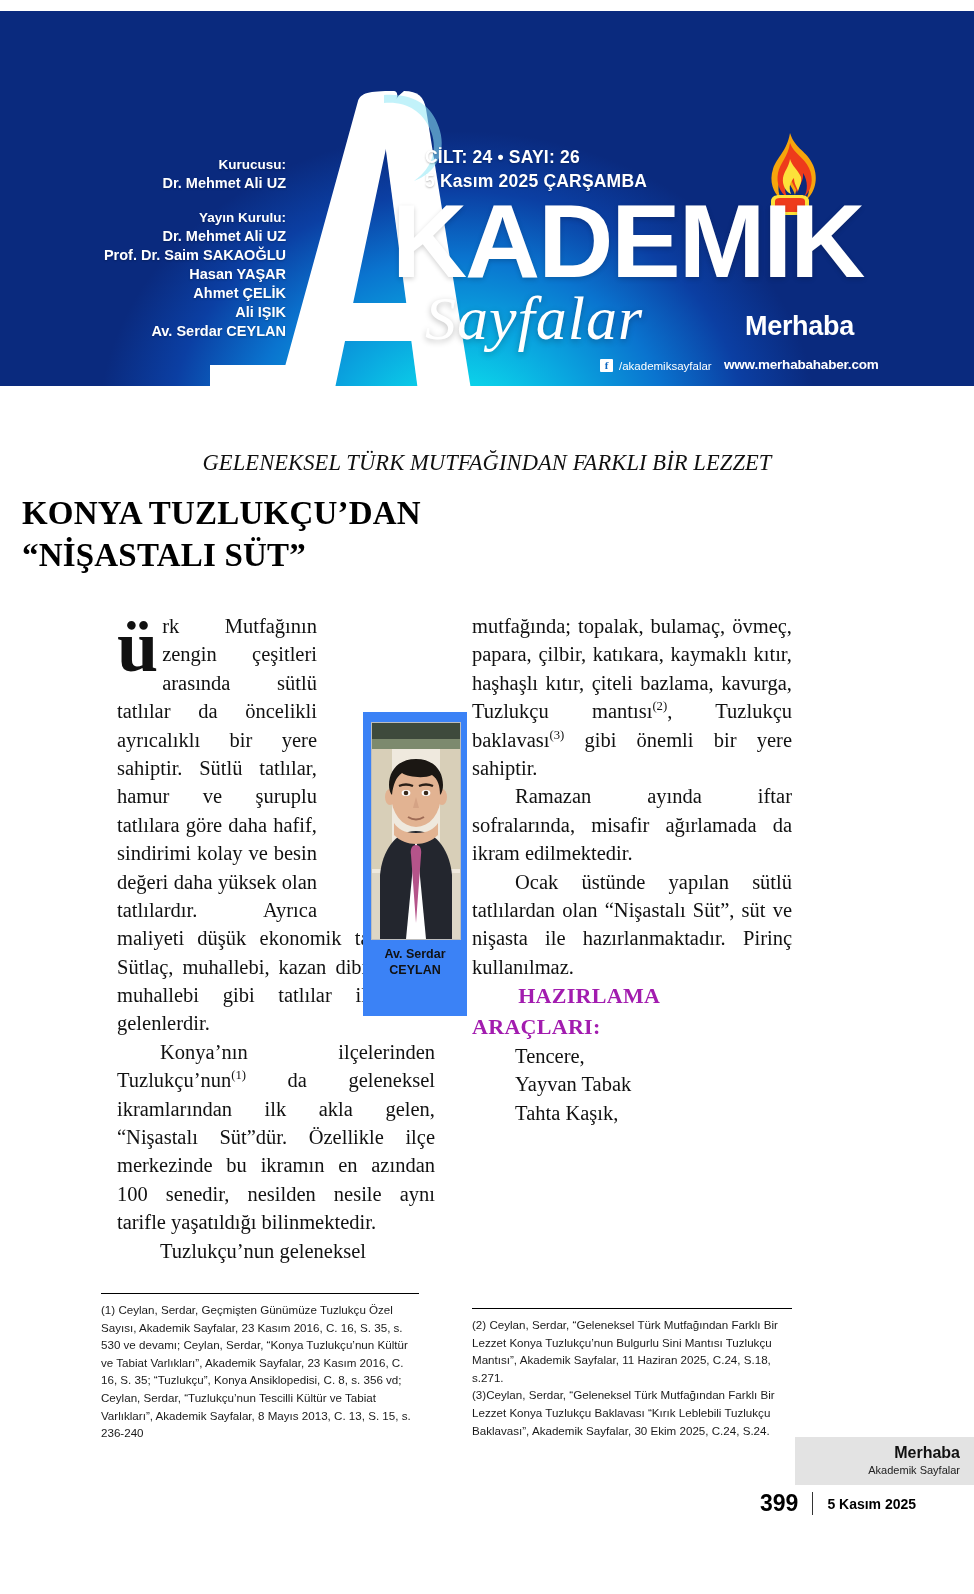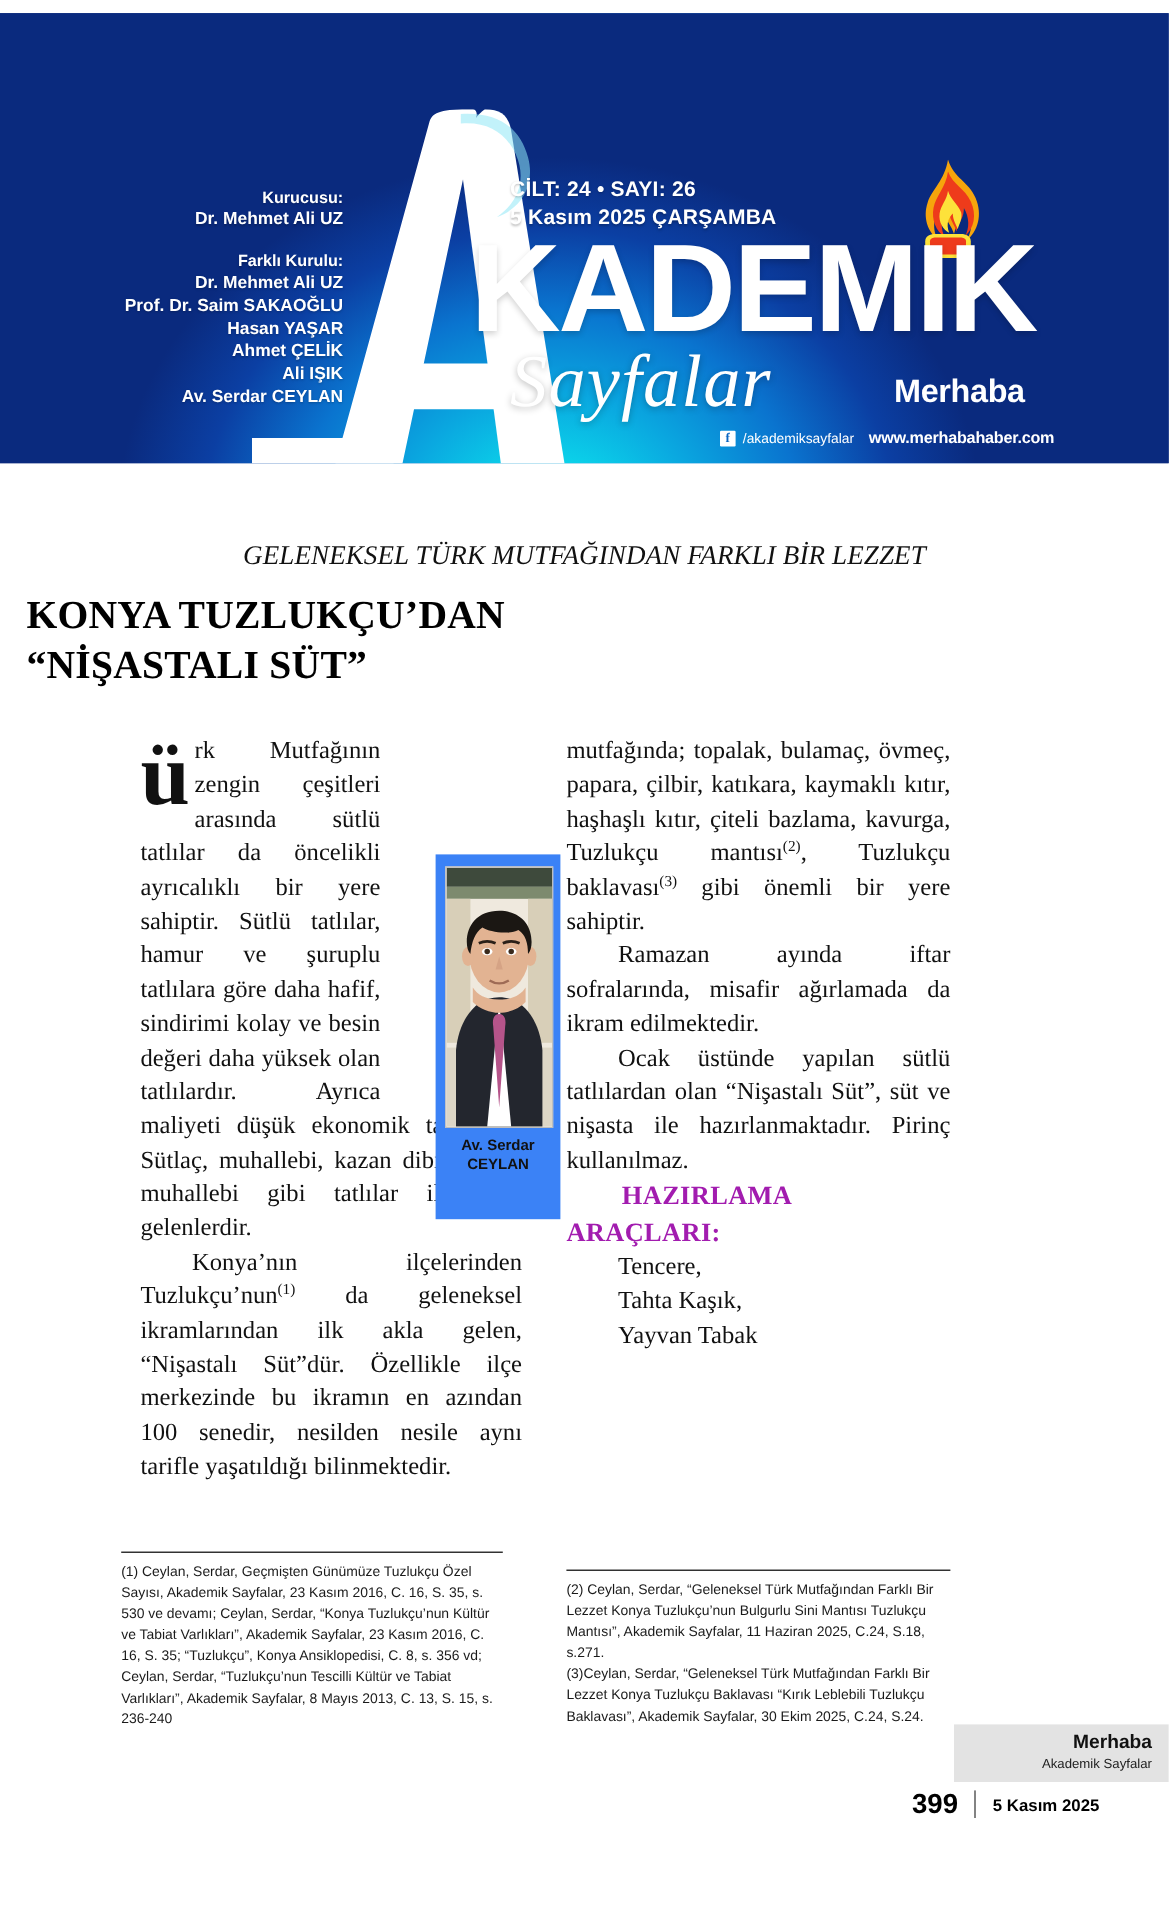--- a/index.html
+++ b/index.html
@@ -243,21 +243,21 @@
       <path d="M33 26 C32 34 27 38 26 45 C25 52 29 59 34 61 C31 53 34 48 37 45 C37 51 40 54 41 58 C43 52 45 49 44 44 C41 37 35 33 33 26 Z" fill="#fde23a"></path>
       <path d="M14 68 C14 64 18 62 22 62 L44 62 C48 62 52 64 52 68 L52 82 L14 82 Z" fill="#fde23a"></path>
       <path d="M18 68 C18 66 20 65 23 65 L43 65 C46 65 48 66 48 68 L48 79 L18 79 Z" fill="#ee3b1b"></path>
     </svg>
   </div>
 
   <div class="board">
     <span class="lbl">Kurucusu:</span>
     <span class="nm">Dr. Mehmet Ali UZ</span>
     <span class="gap"></span>
-    <span class="lbl">Farklı Kurulu:</span>
+    <span class="lbl">Yayın Kurulu:</span>
     <span class="nm">Dr. Mehmet Ali UZ</span>
     <span class="nm">Prof. Dr. Saim SAKAOĞLU</span>
     <span class="nm">Hasan YAŞAR</span>
     <span class="nm">Ahmet ÇELİK</span>
     <span class="nm">Ali IŞIK</span>
     <span class="nm">Av. Serdar CEYLAN</span>
   </div>
 
   <div class="issue">
     <div>CİLT: 24  •  SAYI: 26</div>
@@ -311,30 +311,31 @@
   <div class="photo-caption">
     <div>Av. Serdar</div>
     <div>CEYLAN</div>
   </div>
 </div>
 
 <div class="col col-left">
   <div class="shape-left"></div>
   <p class="dropcap noindent">ürk Mutfağının zengin çeşitleri arasında sütlü tatlılar da öncelikli ayrıcalıklı bir yere sahiptir. Sütlü tatlılar, hamur ve şuruplu tatlılara göre daha hafif, sindirimi kolay ve besin değeri daha yüksek olan tatlılardır. Ayrıca maliyeti düşük ekonomik tatlılardır. Sütlaç, muhallebi, kazan dibi, sakızlı muhallebi gibi tatlılar ilk akla gelenlerdir.</p>
   <p><span>Konya’nın ilçelerinden Tuzlukçu’nun</span><sup>(1)</sup><span> da geleneksel ikramlarından ilk akla gelen, “Nişastalı Süt”dür. Özellikle ilçe merkezinde bu ikramın en azından 100 senedir, nesilden nesile aynı tarifle yaşatıldığı bilinmektedir.</span></p>
+  <p>Tuzlukçu’nun geleneksel</p>
 </div>
 
 <div class="col col-right">
   <p class="noindent"><span>mutfağında; topalak, bulamaç, övmeç, papara, çilbir, katıkara, kaymaklı kıtır, haşhaşlı kıtır, çiteli bazlama, kavurga, Tuzlukçu mantısı</span><sup>(2)</sup><span>, Tuzlukçu baklavası</span><sup>(3)</sup><span> gibi önemli bir yere sahiptir.</span></p>
   <p>Ramazan ayında iftar sofralarında, misafir ağırlamada da ikram edilmektedir.</p>
   <p>Ocak üstünde yapılan sütlü tatlılardan olan “Nişastalı Süt”, süt ve nişasta ile hazırlanmaktadır. Pirinç kullanılmaz.</p>
   <p class="sect-head">HAZIRLAMA ARAÇLARI:</p>
   <p class="ingredient">Tencere,</p>
+  <p class="ingredient">Yayvan Tabak</p>
   <p class="ingredient">Tahta Kaşık,</p>
-  <p class="ingredient">Yayvan Tabak</p>
 </div>
 
 <div class="fn fn-left">
   <div class="rule"></div>
   <p>(1) Ceylan, Serdar, Geçmişten Günümüze Tuzlukçu Özel Sayısı, Akademik Sayfalar, 23 Kasım 2016, C. 16, S. 35, s. 530 ve devamı; Ceylan, Serdar, “Konya Tuzlukçu’nun Kültür ve Tabiat Varlıkları”, Akademik Sayfalar, 23 Kasım 2016, C. 16, S. 35; “Tuzlukçu”, Konya Ansiklopedisi, C. 8, s. 356 vd; Ceylan, Serdar, “Tuzlukçu’nun Tescilli Kültür ve Tabiat Varlıkları”, Akademik Sayfalar, 8 Mayıs 2013, C. 13, S. 15, s. 236-240</p>
 </div>
 
 <div class="fn fn-right">
   <div class="rule"></div>
   <p>(2) Ceylan, Serdar, “Geleneksel Türk Mutfağından Farklı Bir Lezzet Konya Tuzlukçu’nun Bulgurlu Sini Mantısı Tuzlukçu Mantısı”, Akademik Sayfalar, 11 Haziran 2025, C.24, S.18, s.271.</p>

